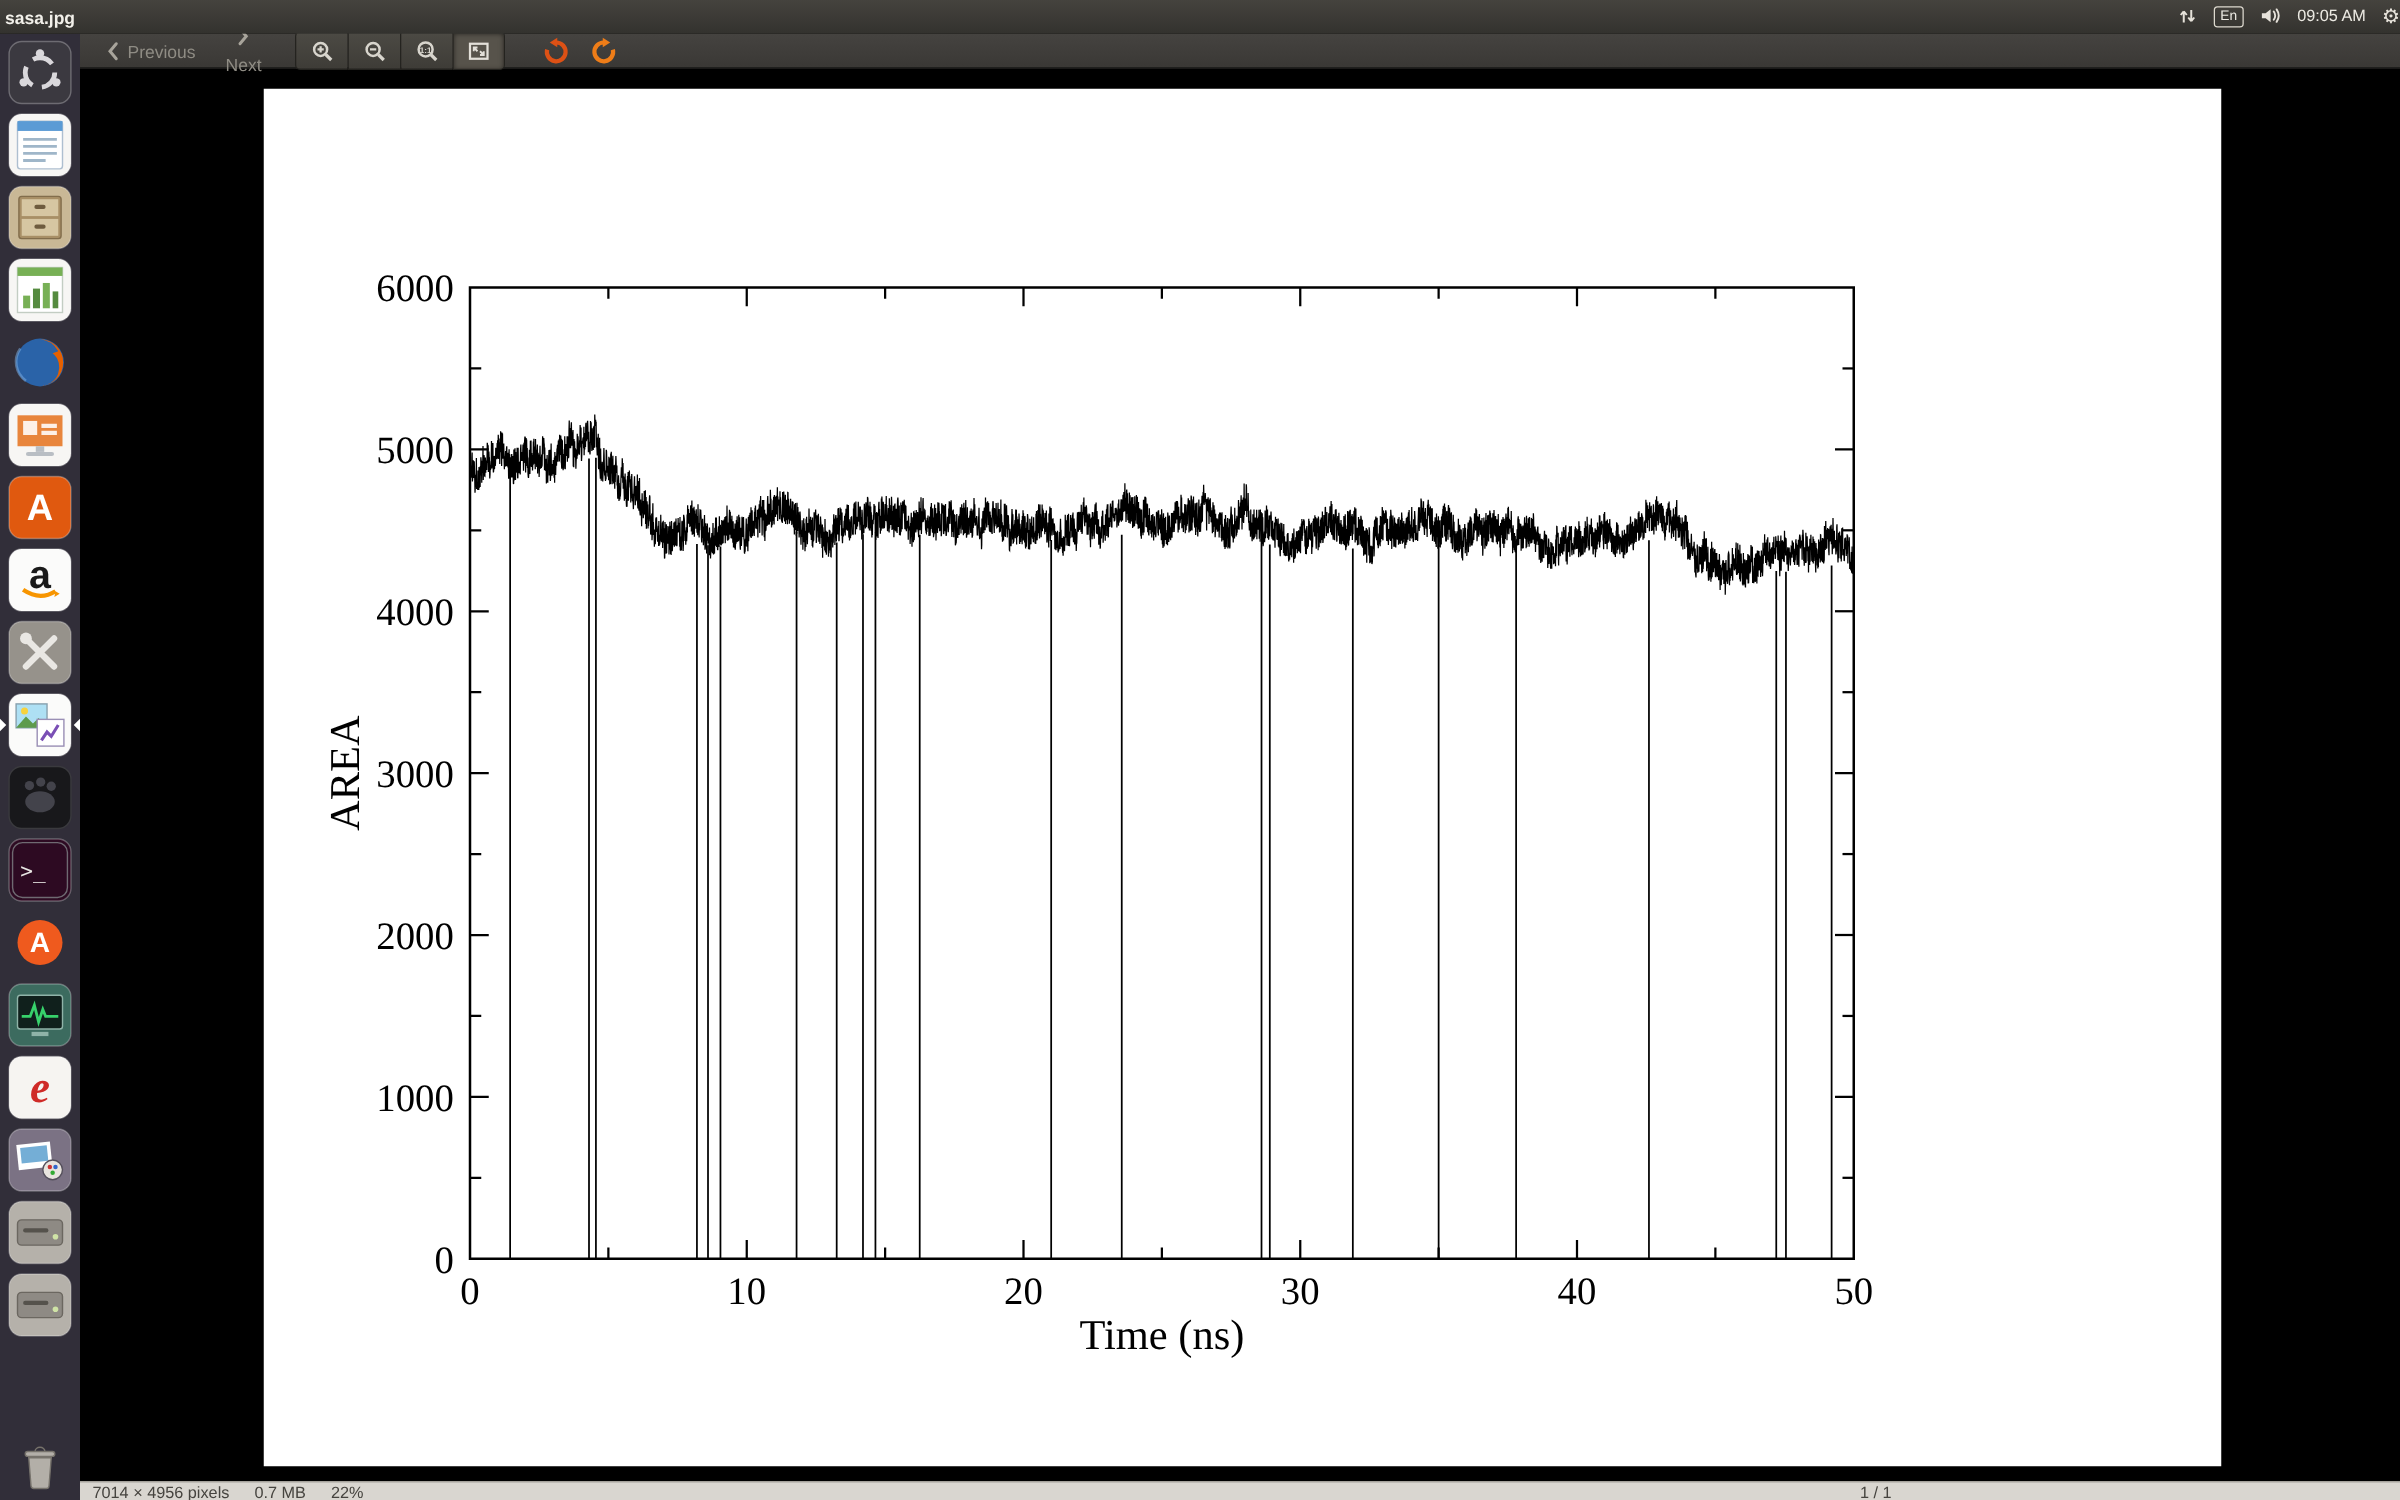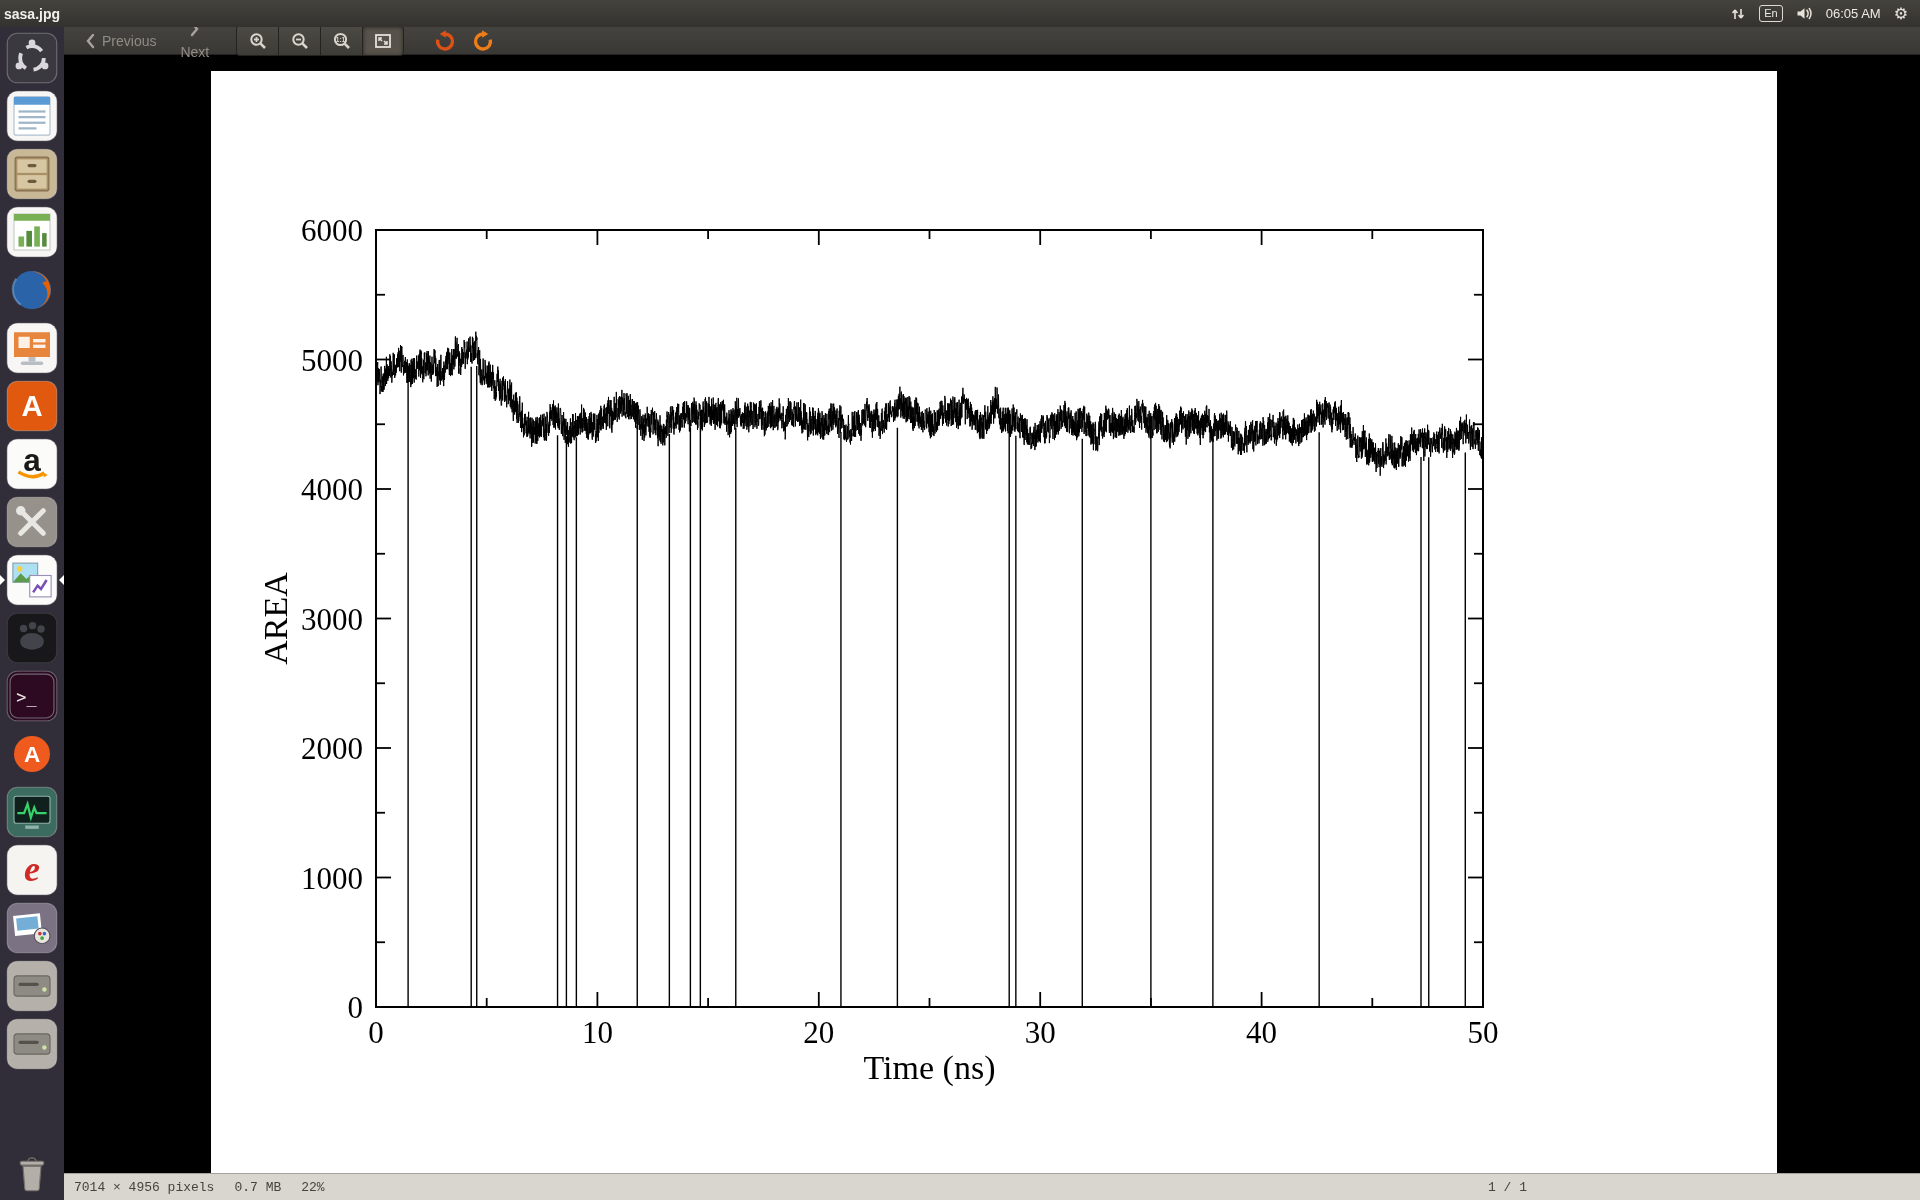--- a/index.html
+++ b/index.html
@@ -5,21 +5,21 @@
   *{margin:0;padding:0;box-sizing:border-box;}
   html,body{width:1920px;height:1200px;overflow:hidden;background:#000;
     font-family:"Liberation Sans",sans-serif;}
   .screen{position:relative;width:1920px;height:1200px;}
 
   
   .topbar{position:absolute;top:0;left:0;right:0;height:27px;
     background:linear-gradient(#45433e,#33322e);color:#eceae3;
     display:flex;align-items:center;z-index:30;}
   .topbar .title{font-weight:bold;font-size:14px;padding-left:4px;color:#f2f0ea;}
-  .tray{margin-left:auto;display:flex;align-items:center;gap:13px;padding-right:12px;font-size:13px;}
+  .tray{margin-left:auto;display:flex;gap:13px;padding-right:0;font-size:13px;}
   .tray svg{display:block;}
   .kbd-box{border:1px solid #ddd9cf;border-radius:3px;padding:0 4px;font-size:11px;line-height:15px;}
   .gear{font-family:"DejaVu Sans",sans-serif;font-size:16px;line-height:16px;color:#e8e4dc;}
 
   
   .toolbar{position:absolute;top:27px;left:64px;right:0;height:28px;
     background:linear-gradient(#454340,#3a3835);border-bottom:1px solid #232220;
     display:flex;align-items:center;padding:0 12px;z-index:20;}
   .tb-nav{display:flex;align-items:center;gap:7px;color:#8f8c84;font-size:14px;
     padding:5px 9px;border-radius:4px;}
@@ -46,23 +46,23 @@
     border-top:5px solid transparent;border-bottom:5px solid transparent;border-left:5px solid #fff;}
   .focus-arrow{position:absolute;right:-5px;top:50%;transform:translateY(-50%);width:0;height:0;
     border-top:5px solid transparent;border-bottom:5px solid transparent;border-right:5px solid #fff;}
 
   
   .viewport{position:absolute;left:64px;top:71px;width:1856px;height:1102px;background:#000;}
   .image-surface{position:absolute;left:147px;top:0;width:1566px;height:1102px;background:#fff;}
   .image-surface svg{display:block;}
 
   
-  .statusbar{position:absolute;left:64px;right:0;bottom:0;height:27px;background:#d9d6d0;
+  .statusbar{position:absolute;left:64px;right:0;bottom:0;height:15px;background:#d9d6d0;
     border-top:1px solid #a6a29b;display:flex;align-items:center;gap:20px;
-    padding:0 10px;font-size:13px;color:#46443f;z-index:20;font-family:Liberation Mono, monospace;}
+    padding:0 10px;font-size:13px;color:#46443f;z-index:20;}
   .statusbar .page{position:absolute;left:1424px;}
 </style>
 </head>
 <body>
 
 <div class="screen">
 
   <header class="topbar">
     <span class="title">sasa.jpg</span>
     <div class="tray">
@@ -72,21 +72,21 @@
           <path d="M11 3v9M11 12l-2.4-3M11 12l2.4-3" fill="none" stroke="#e6e2da" stroke-width="1.6"></path>
         </svg>
       </span>
       <span class="kbd-box">En</span>
       <span>
         <svg width="17" height="15" viewBox="0 0 17 15">
           <path d="M1.5 5.5v4h3l4 3.2V2.3l-4 3.2z" fill="#e6e2da"></path>
           <path d="M11 4.2q2.3 3.3 0 6.6M13.3 2.5q3.4 5 0 10" fill="none" stroke="#e6e2da" stroke-width="1.5" stroke-linecap="round"></path>
         </svg>
       </span>
-      <span class="clock">06:05 AM</span>
+      <span class="clock">09:05 AM</span>
       <span class="gear">⚙</span>
     </div>
   </header>
 
   <div class="toolbar">
     <div class="tb-nav">
       <span class="chev">
         <svg width="10" height="16" viewBox="0 0 10 16">
             <path d="M8 2L3 8l5 6" fill="none" stroke="#a8a49b" stroke-width="2.4" stroke-linecap="round"></path>
           </svg>

